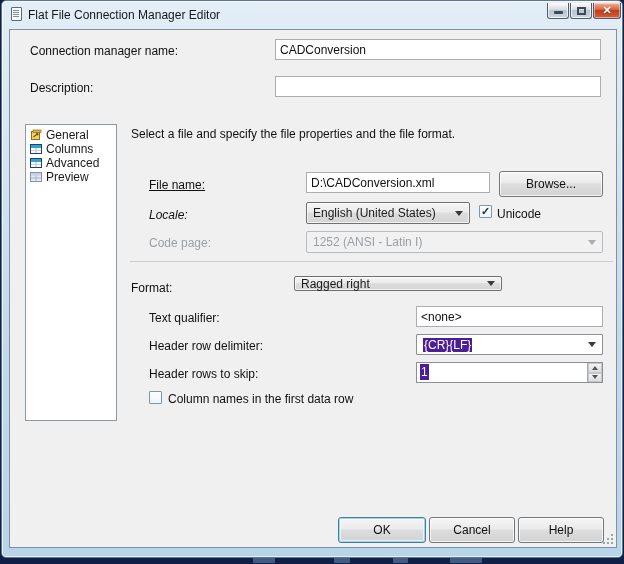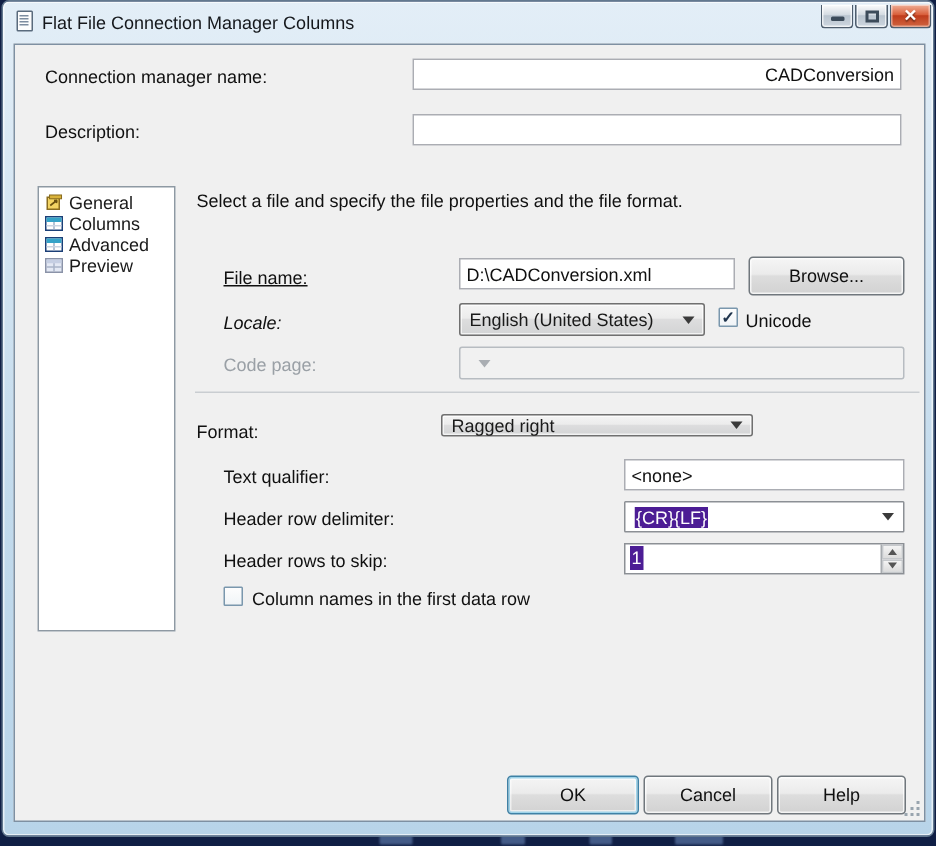--- a/index.html
+++ b/index.html
@@ -93,36 +93,36 @@
 
   <div class="bg-artifact" style="left:253px; top:556px; width:22px;"></div>
   <div class="bg-artifact" style="left:334px; top:556px; width:16px;"></div>
   <div class="bg-artifact" style="left:393px; top:556px; width:15px;"></div>
   <div class="bg-artifact" style="left:450px; top:556px; width:32px;"></div>
 
   <div class="dialog">
 
     <div class="titlebar">
       <div class="title-icon"></div>
-      <div class="title-text">Flat File Connection Manager Columns</div>
+      <div class="title-text">Flat File Connection Manager Editor</div>
       <div class="winbtn min">
         <div class="glyph-min"></div>
       </div>
       <div class="winbtn max">
         <div class="glyph-max"></div>
       </div>
       <div class="winbtn close">
         <div class="glyph-close">✕</div>
       </div>
     </div>
 
     <div class="client">
 
       <div class="lbl" style="left:20px; top:14px;">Connection manager name:</div>
-      <input class="txt" style="left: 265px; top: 9px; width: 326px; text-align: right;" value="CADConversion">
+      <input class="txt" style="left: 265px; top: 9px; width: 326px;" value="CADConversion">
 
       <div class="lbl" style="left:20px; top:51px;">Description:</div>
       <input class="txt" style="left: 265px; top: 46px; width: 326px;" value="">
 
       <div class="sidebar">
         <div style="padding-top:3px;">
           <div class="side-item">
             <svg width="12" height="12" viewBox="0 0 12 12">
               <rect x="1.5" y="2.5" width="8" height="8" fill="#f3d463" stroke="#8a6d1f"></rect>
               <rect x="3" y="1" width="8" height="2.5" fill="#d9b23a" stroke="#8a6d1f" stroke-width=".7"></rect>
@@ -171,20 +171,21 @@
         <span class="cb-text">English (United States)</span>
         <span class="dd-arrow"></span>
       </div>
       <div class="checkbox" style="left:469px; top:175px;">
         <span class="mark">✓</span>
       </div>
       <div class="lbl" style="left:487px; top:177px;">Unicode</div>
 
       <div class="lbl disabled" style="left:139px; top:206px;">Code page:</div>
       <div class="combo disabled" style="left:296px; top:201px; width:297px;">
+        <span class="cb-text">1252  (ANSI - Latin I)</span>
         <span class="dd-arrow"></span>
       </div>
 
       <div class="separator"></div>
 
       <div class="lbl" style="left:121px; top:251px;">Format:</div>
       <div class="combo" style="left:284px; top:246px; width:208px; height:15px;">
         <span class="cb-text">Ragged right</span>
         <span class="dd-arrow"></span>
       </div>

